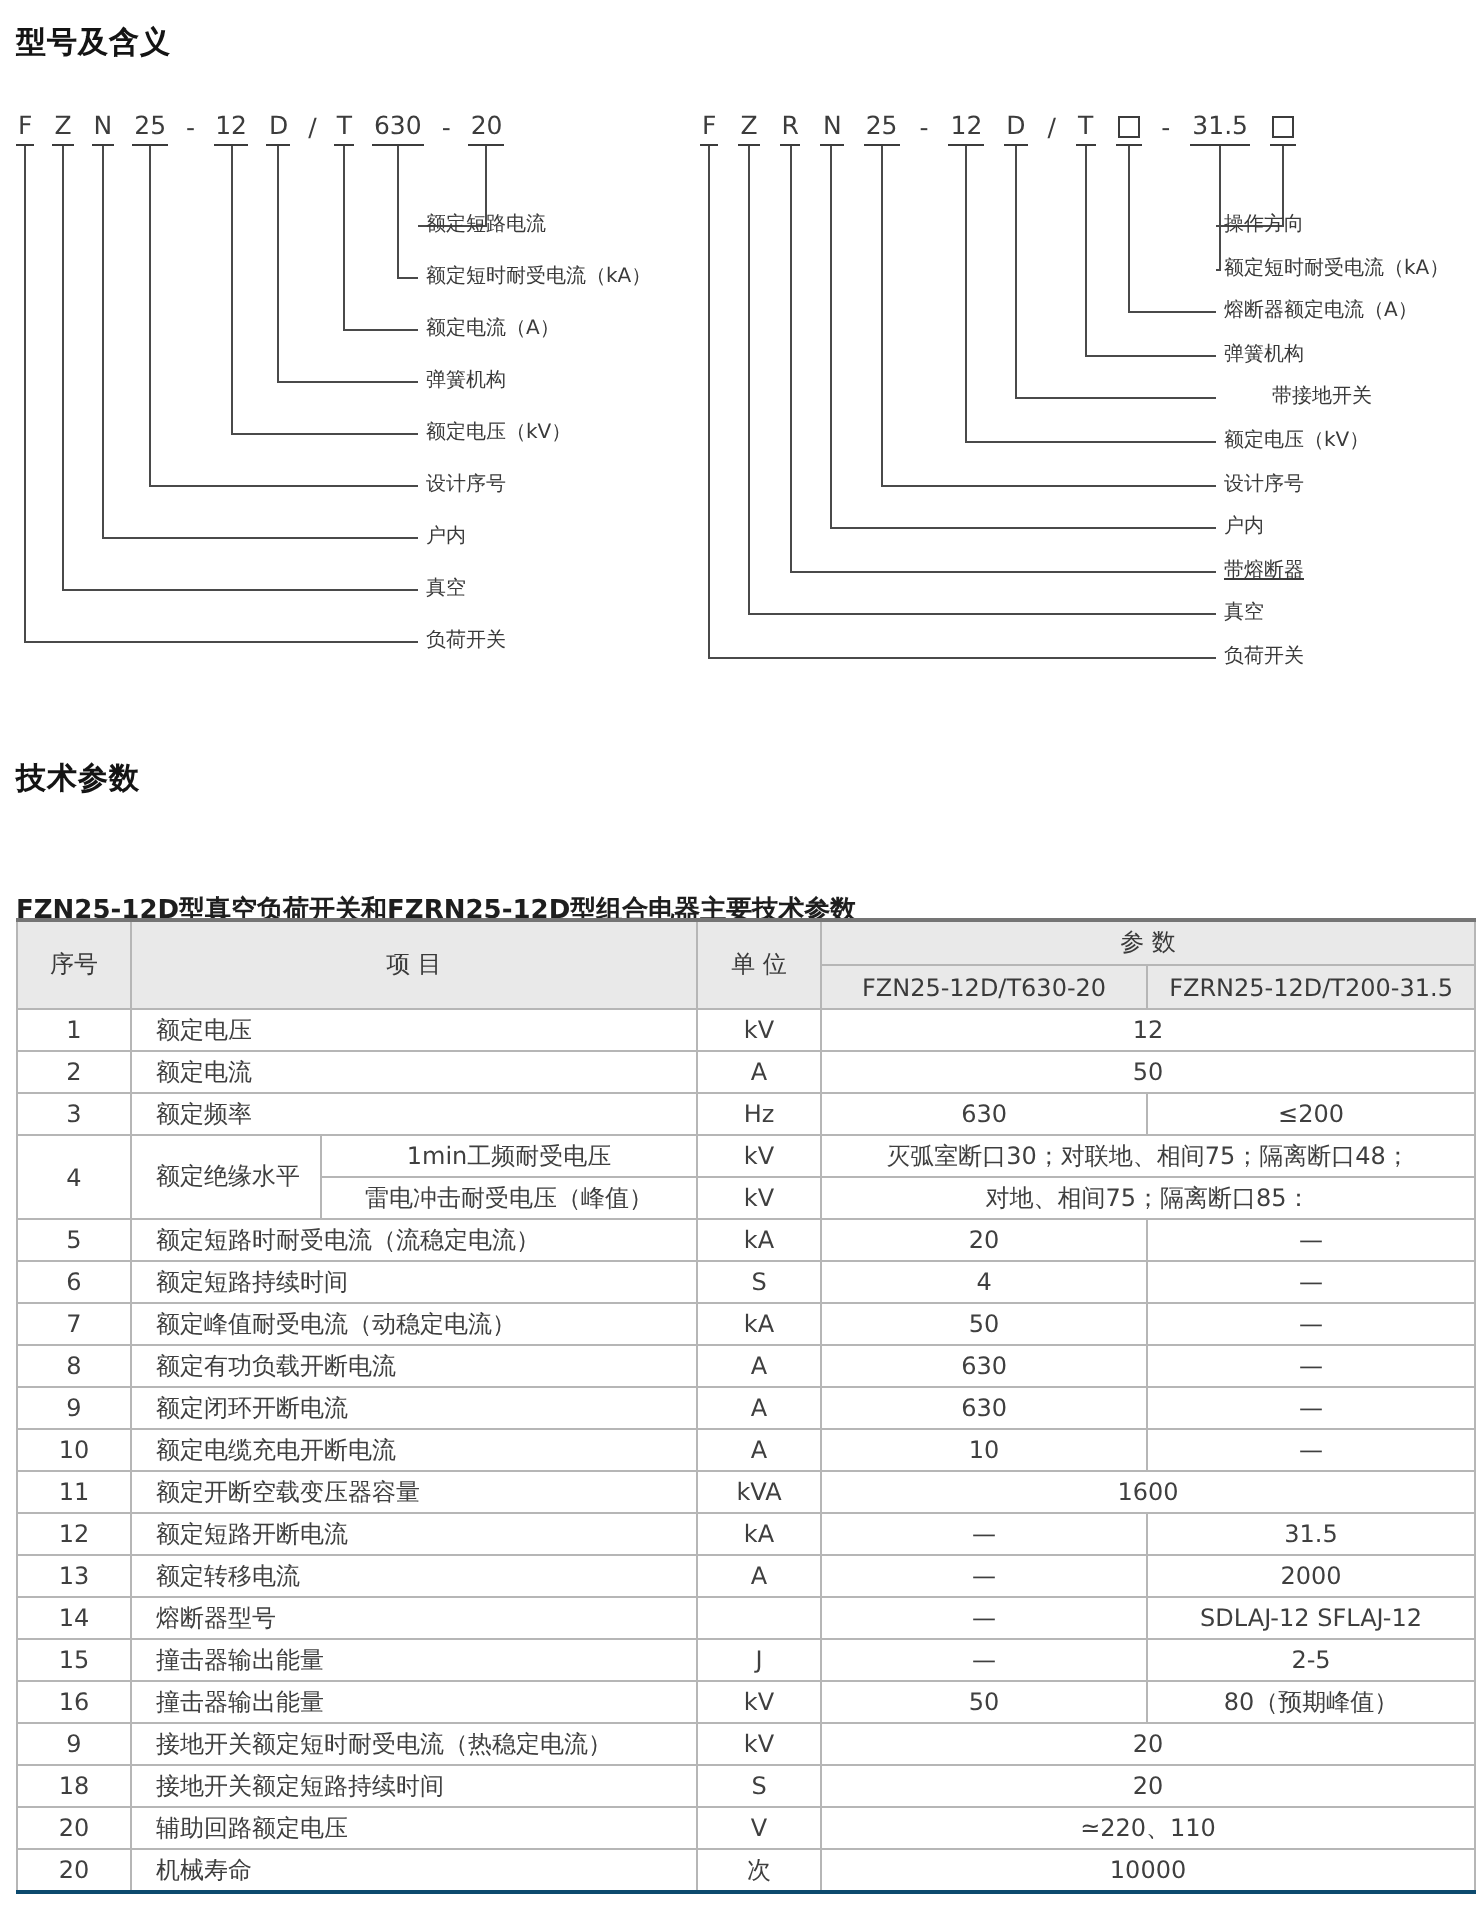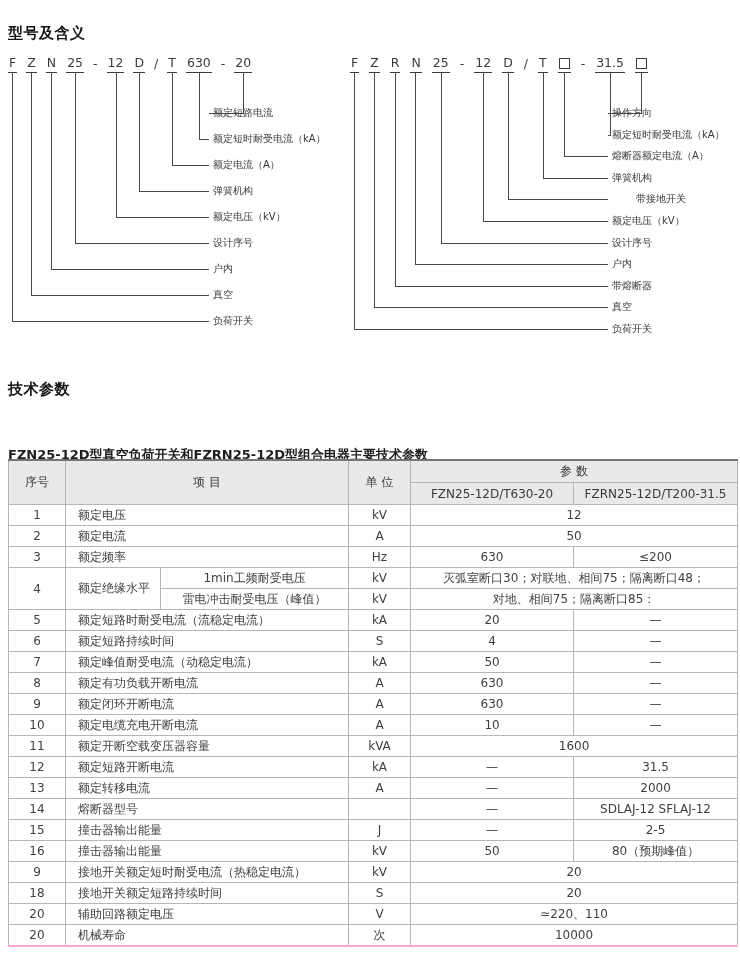--- a/index.html
+++ b/index.html
@@ -6,21 +6,21 @@
   body {
     width:740px; height:956px; position:relative; overflow:hidden;
     background:#ffffff;
     font-family:"DejaVu Sans", "Liberation Sans", sans-serif;
     -webkit-font-smoothing:antialiased;
   }
   .sec-title {
     position:absolute; margin:0; font-size:15px; font-weight:bold;
     color:#141414; letter-spacing:0.5px;
   }
-  .t1 { left:8px; top:24px; }
+  .t1 { left:8px; top:12px; }
   .t2 { left:8px; top:380px; }
   .caption {
     position:absolute; left:8px; top:426px;
     font-size:13px; font-weight:bold; color:#1e1e1e;margin-top:20px;
   }
   
   .diagram { position:absolute; }
   .d1 { left:8px;   top:53px; width:335px; height:290px; }
   .d2 { left:350px; top:53px; width:390px; height:290px; }
   .tok-row { display:flex; align-items:flex-end; padding-top:3px; position:relative; z-index:2; }
@@ -31,21 +31,21 @@
   .dg-label {
     position:absolute; font-size:10px; line-height:16px; color:#3a3a3a;
     white-space:nowrap; z-index:2;
   }
   .dg-svg { position:absolute; left:0; top:0; z-index:1; pointer-events:none; shape-rendering:crispEdges; }
   
   table#param-table {
     position:absolute; left:8px; top:459px; width:729px;
     border-collapse:collapse; table-layout:fixed;
     font-size:12px; color:#3f3f3f;
-    border-top:2px solid #757575; border-bottom:2px solid #f9a8d4;
+    border-top:2px solid #757575; border-bottom:2px solid #0c4a6e;
   }
   #param-table th, #param-table td {
     border:1px solid #b6b6b6; padding:0 4px; text-align:center;
     overflow:hidden; white-space:nowrap;
   }
   #param-table thead th {
     background:#e9e9e9; font-weight:normal; height:21px; color:#3a3a3a;
   }
   #param-table tbody td { height:20px; }
   #param-table td.l { text-align:left; padding-left:12px; }
@@ -115,21 +115,21 @@
         </span>
       </div>
       <div class="dg-label" style="left: 262px; top: 52px;">操作方向</div>
       <div class="dg-label" style="left: 262px; top: 73.6px;">额定短时耐受电流（kA）</div>
       <div class="dg-label" style="left: 262px; top: 95.2px;">熔断器额定电流（A）</div>
       <div class="dg-label" style="left: 262px; top: 116.8px;">弹簧机构</div>
       <div class="dg-label" style="left: 262px; top: 138.4px; margin-left: 24px;">带接地开关</div>
       <div class="dg-label" style="left: 262px; top: 160px;">额定电压（kV）</div>
       <div class="dg-label" style="left: 262px; top: 181.6px;">设计序号</div>
       <div class="dg-label" style="left: 262px; top: 203.2px;">户内</div>
-      <div class="dg-label" style="left: 262px; top: 224.8px;">带熔断器</div>
+      <div class="dg-label" style="left: 262px; top: 224.8px; text-decoration: underline;">带熔断器</div>
       <div class="dg-label" style="left: 262px; top: 246.4px;">真空</div>
       <div class="dg-label" style="left: 262px; top: 268px;">负荷开关</div>
       <svg class="dg-svg" width="390" height="290">
         <polyline points="291.5,20 291.5,60 258,60" fill="none" stroke="#4a4a4a" stroke-width="1"></polyline>
         <polyline points="260,20 260,82 258,82" fill="none" stroke="#4a4a4a" stroke-width="1"></polyline>
         <polyline points="214.5,20 214.5,103 258,103" fill="none" stroke="#4a4a4a" stroke-width="1"></polyline>
         <polyline points="193,20 193,125 258,125" fill="none" stroke="#4a4a4a" stroke-width="1"></polyline>
         <polyline points="158,20 158,146 258,146" fill="none" stroke="#4a4a4a" stroke-width="1"></polyline>
         <polyline points="133,20 133,168 258,168" fill="none" stroke="#4a4a4a" stroke-width="1"></polyline>
         <polyline points="91,20 91,190 258,190" fill="none" stroke="#4a4a4a" stroke-width="1"></polyline>

